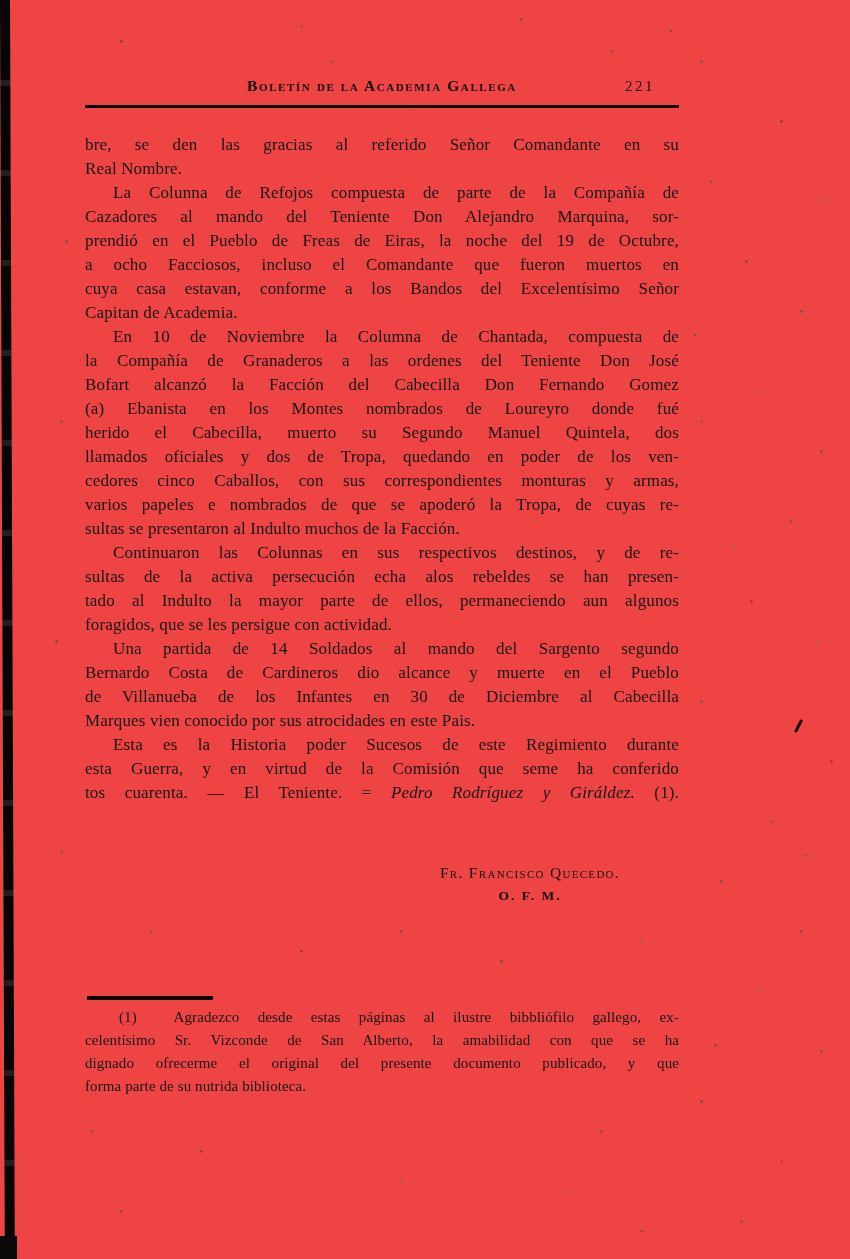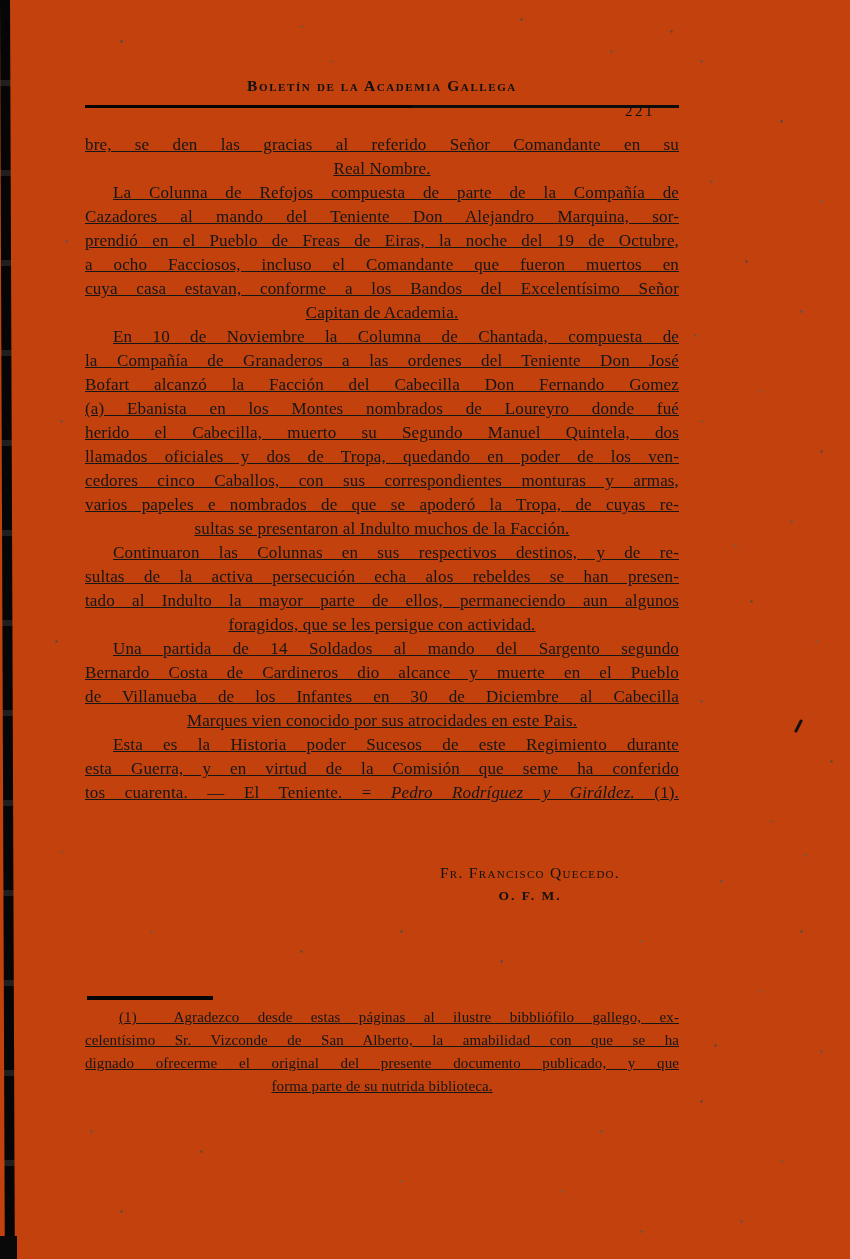--- a/index.html
+++ b/index.html
@@ -1,20 +1,20 @@
 <!DOCTYPE html>
 <html><head>
 <meta charset="utf-8">
 <style>
   html, body { margin: 0; padding: 0; background: #e8e8e8; }
   .page {
     position: relative;
     width: 850px;
     height: 1259px;
-    background: #c2410c;
+    background: #ef4444;
     overflow: hidden;
     font-family: "Liberation Serif", serif;
     color: #141414;
   }
   
   .binding-strip {
     position: absolute;
     left: 0; top: -4px;
     width: 10px; height: 1270px;
     background: repeating-linear-gradient(to bottom, #060606 0 84px, #1f1f1f 84px 90px);
@@ -71,41 +71,40 @@
     letter-spacing: 1.6px;
     color: #101010;
     white-space: nowrap;
   }
   .page-number {
     position: absolute;
     right: 24px; top: 1px;
     font-size: 15px;
     letter-spacing: 2.5px;
     color: #101010;
-    margin-top: 25px;
   }
   .header-rule {
     position: absolute;
     left: 85px; top: 105px;
     width: 594px; height: 3px;
     background: linear-gradient(to right, #050505 0 55%, #0c0c0c 55% 100%);
   }
   
   .body-text {
     position: absolute;
     left: 85px; top: 133px;
     width: 594px;
     font-size: 17px;
     line-height: 24px;
     letter-spacing: 0.15px;
     color: #161616;
   }
-  .jline { width: 100%; text-decoration: underline; }
+  .jline { width: 100%; }
   .jline.full { text-align: justify; text-align-last: justify; }
-  .jline.last { text-align: center; }
+  .jline.last { text-align: left; }
   .para.indent .jline:first-child { text-indent: 28px; }
   .ital { font-style: italic; }
   
   .signature-block {
     position: absolute;
     left: 389px; top: 864px;
     width: 282px;
     text-align: center;
     color: #121212;
   }

